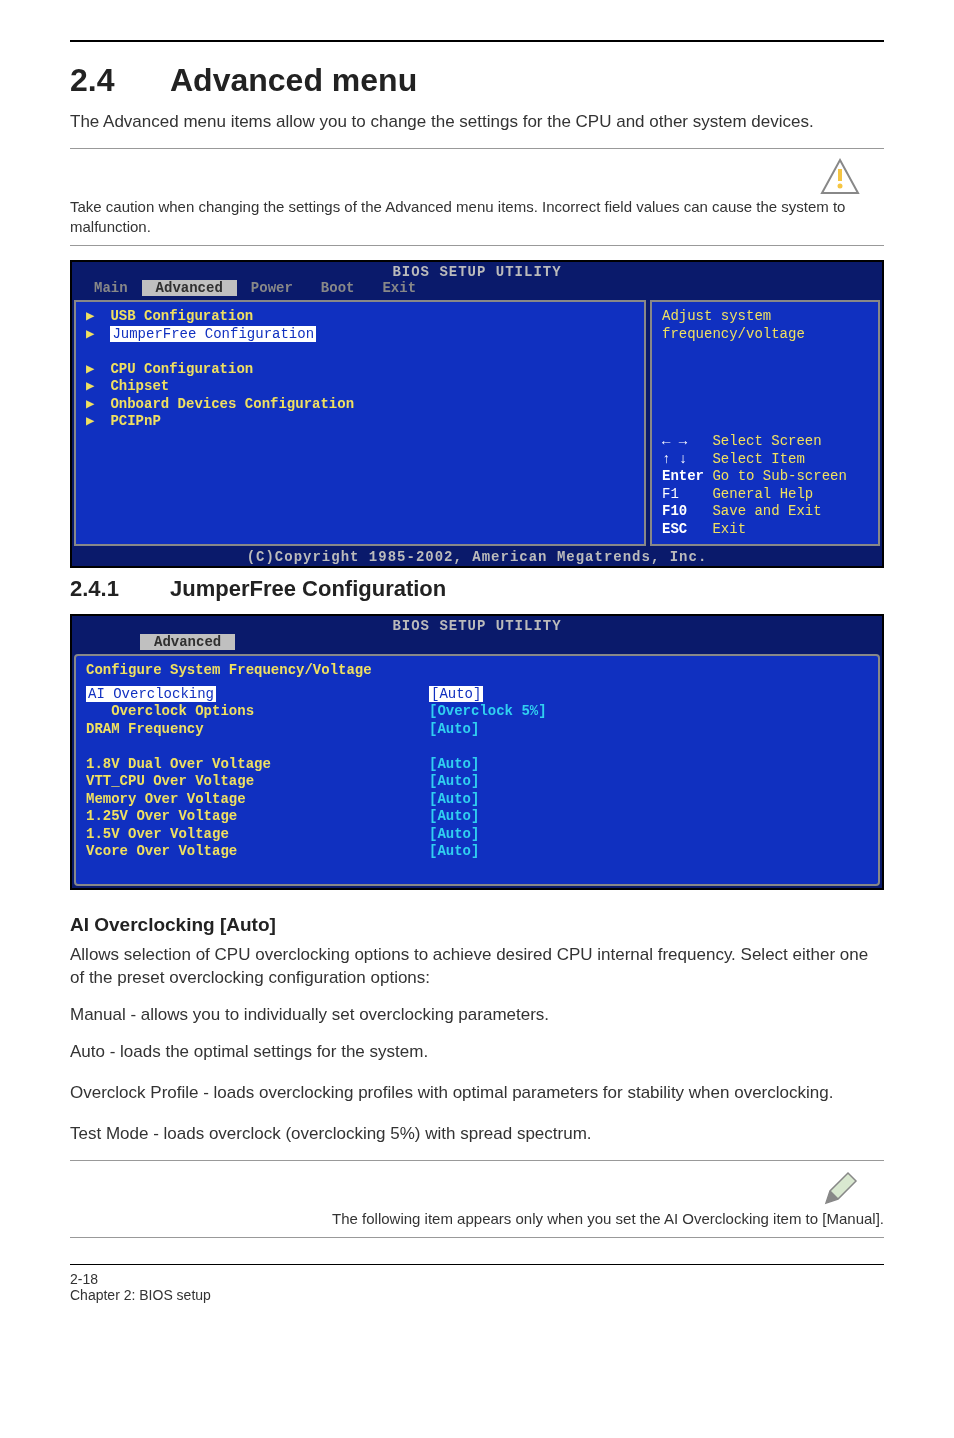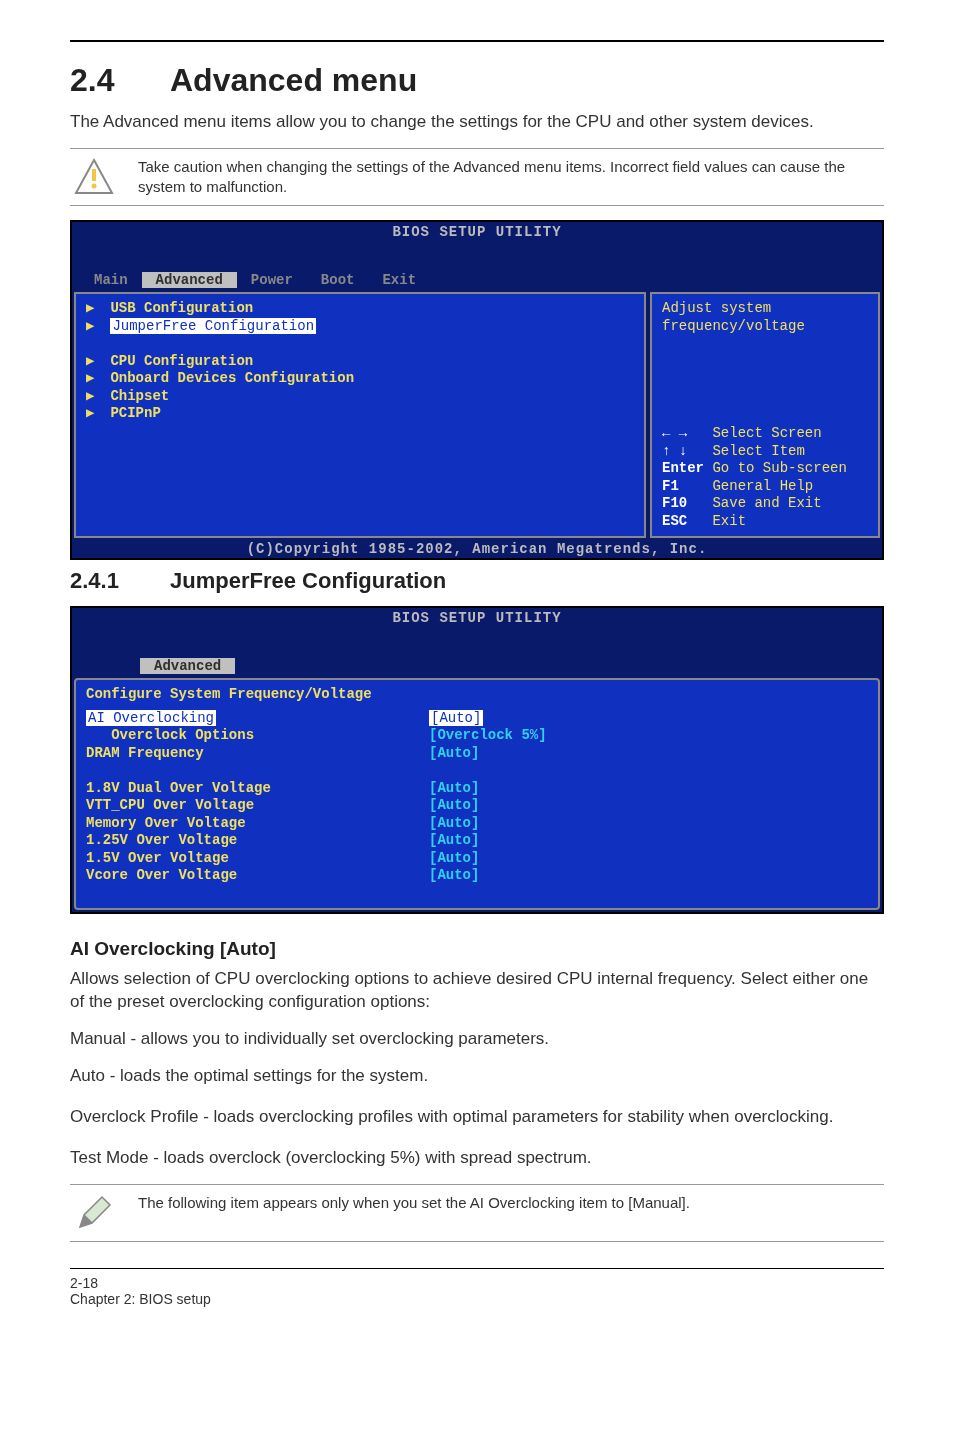--- a/index.html
+++ b/index.html
@@ -7,21 +7,21 @@
     width: 954px;
     background: #fff;
     font-family: Arial, Helvetica, sans-serif;
     color: #333;
     padding: 40px 70px 30px 70px;
   }
   .hr-top { border-top: 2px solid #000; margin-bottom: 20px; }
   h1.title { font-size: 32px; font-weight: bold; color: #222; margin-bottom: 12px; }
   h1.title .num { display: inline-block; width: 100px; }
   p.body { font-size: 17px; line-height: 1.35; color: #333; margin-bottom: 14px; }
-  .callout { display: flex; align-items: flex-start; border-top: 1px solid #999; border-bottom: 1px solid #999; padding: 8px 0 8px 0; margin: 10px 0 14px 0; }
+  .callout { display: flex; align-items: flex-end; border-top: 1px solid #999; border-bottom: 1px solid #999; padding: 8px 0 8px 0; margin: 10px 0 14px 0; flex-direction: column; }
   .callout-icon { width: 40px; height: 40px; flex-shrink: 0; margin-right: 24px; margin-left: 4px; }
   .callout p { font-size: 15px; line-height: 1.35; color: #333; }
 
   
   .bios {
     border: 2px solid #000;
     background: #0a1a6b;
     font-family: "Courier New", monospace;
     font-size: 14px;
     color: #d0d0d0;
@@ -33,21 +33,20 @@
     color: #bbb;
     text-align: center;
     font-weight: bold;
     padding: 2px 0 0 0;
     letter-spacing: 1px;
   }
   .bios .tabs {
     display: flex;
     padding: 0 8px 2px 8px;
     font-weight: bold;
-    margin-top: 32px;
   }
   .bios .tab { padding: 0 14px; color: #888; }
   .bios .tab.active { background: #c0c0c0; color: #303030; }
   .bios .panels { display: flex; }
   .bios .panel-left {
     flex: 1;
     background: #1030c0;
     border: 2px solid #888;
     margin: 2px;
     padding: 6px 10px 6px 10px;
@@ -124,39 +123,39 @@
       <span class="tab">Power</span>
       <span class="tab">Boot</span>
       <span class="tab">Exit</span>
     </div>
   <div class="panels">
     <div class="panel-left" id="bios1-left">
         <div class="row"><span class="arrow-col">▶</span> <span class="yellow" style="font-weight:bold">USB Configuration</span></div>
         <div class="row"><span class="arrow-col">▶</span> <span class="hl">JumperFree Configuration</span></div>
         <div class="row">&nbsp;</div>
         <div class="row"><span class="arrow-col">▶</span> <span class="yellow" style="font-weight:bold">CPU Configuration</span></div>
+        <div class="row"><span class="arrow-col">▶</span> <span class="yellow" style="font-weight:bold">Chipset</span></div>
         <div class="row"><span class="arrow-col">▶</span> <span class="yellow" style="font-weight:bold">Onboard Devices Configuration</span></div>
-        <div class="row"><span class="arrow-col">▶</span> <span class="yellow" style="font-weight:bold">Chipset</span></div>
         <div class="row"><span class="arrow-col">▶</span> <span class="yellow" style="font-weight:bold">PCIPnP</span></div>
         <div class="row">&nbsp;</div>
         <div class="row">&nbsp;</div>
         <div class="row">&nbsp;</div>
         <div class="row">&nbsp;</div>
         <div class="row">&nbsp;</div>
         <div class="row">&nbsp;</div>
       </div>
     <div class="panel-right">
       <div class="help-row yellow" id="bios1-help-top">Adjust system
 frequency/voltage</div>
       <div style="height:90px"></div>
       <div id="bios1-keys">
           <div class="help-row"><span style="color:#fff;font-weight:bold">← →   </span><span class="yellow">Select Screen</span></div>
           <div class="help-row"><span style="color:#fff;font-weight:bold">↑ ↓   </span><span class="yellow">Select Item</span></div>
           <div class="help-row"><span style="color:#fff;font-weight:bold">Enter </span><span class="yellow">Go to Sub-screen</span></div>
-          <div class="help-row"><span style="color:#fff;font-weight:bold">F1    </span><span class="yellow">General Help</span></div>
+          <div class="help-row"><span style="color:#fff;font-weight:normal">F1    </span><span class="yellow">General Help</span></div>
           <div class="help-row"><span style="color:#fff;font-weight:bold">F10   </span><span class="yellow">Save and Exit</span></div>
           <div class="help-row"><span style="color:#fff;font-weight:bold">ESC   </span><span class="yellow">Exit</span></div>
         </div>
     </div>
   </div>
   <div class="copyright">(C)Copyright 1985-2002, American Megatrends, Inc.</div>
 </div>
 
 <h2 class="sec241">
   <span class="num">2.4.1</span><span>JumperFree Configuration</span>

